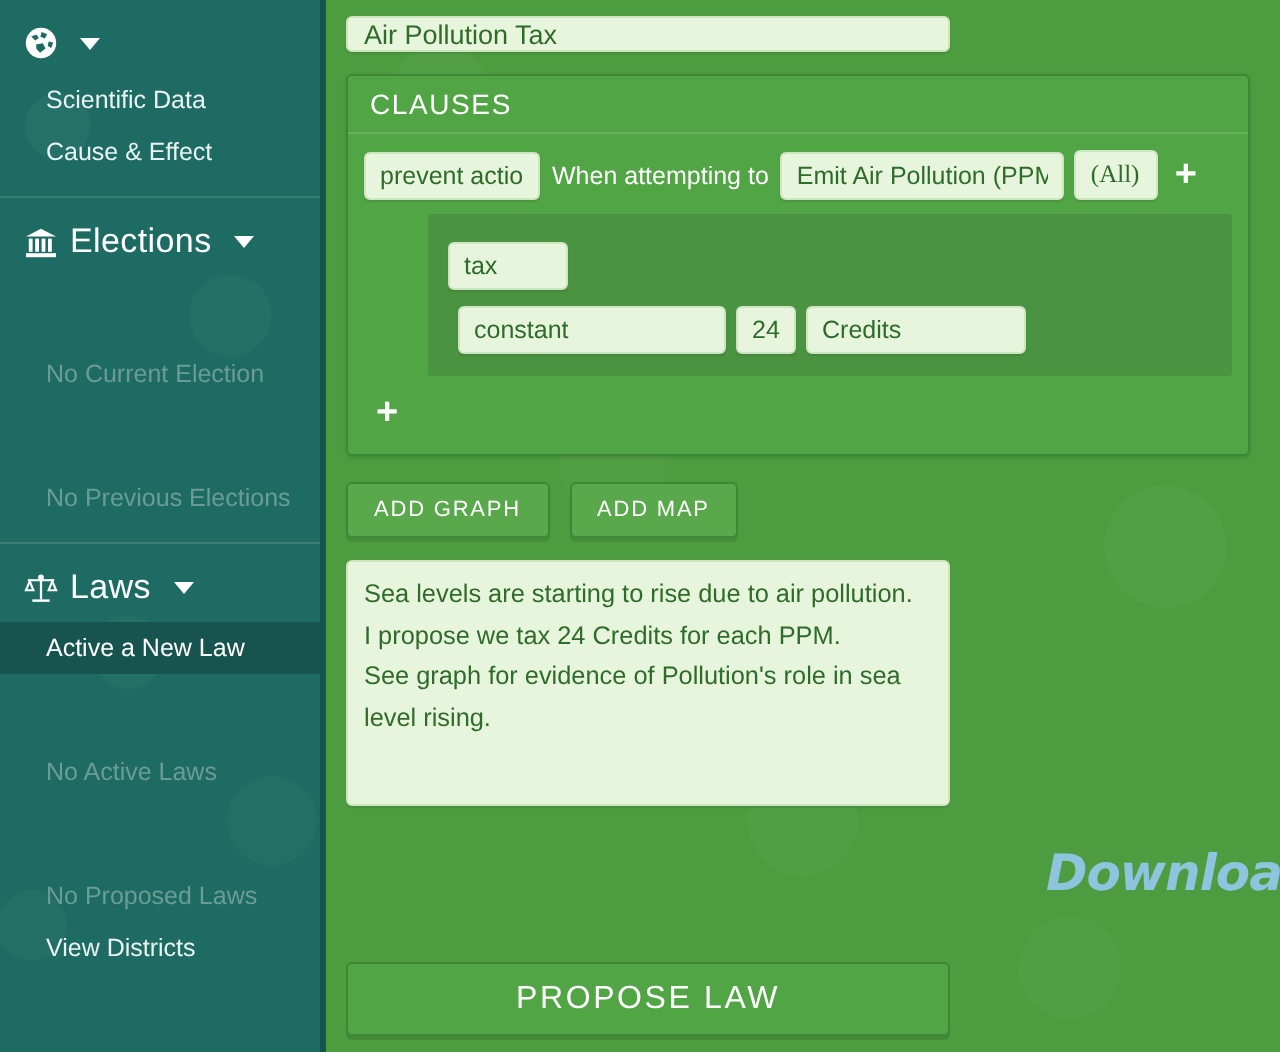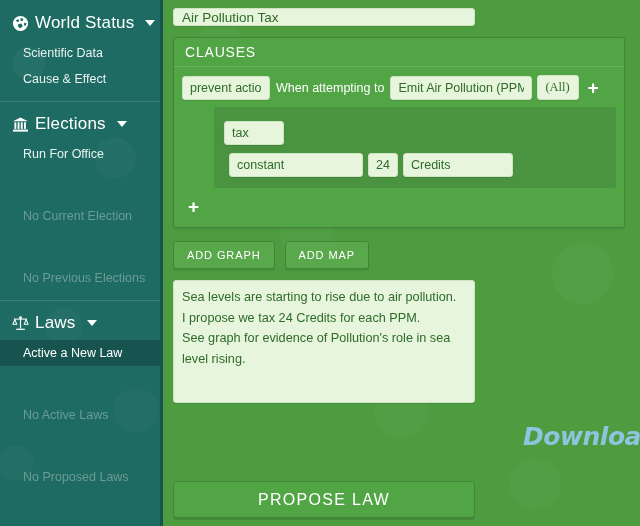--- a/index.html
+++ b/index.html
@@ -271,21 +271,20 @@
       <div class="nav-header">
         <span class="ico">
           <svg width="17" height="17" viewBox="0 0 17 17">
             <circle cx="8.5" cy="8.5" r="7.6" fill="#ffffff"></circle>
             <path d="M3.6 5.2 L6.2 4.3 L7.4 6.0 L5.6 7.3 Z" fill="#1d6b62"></path>
             <path d="M8.8 3.0 L11.6 4.1 L10.4 6.3 L8.2 5.4 Z" fill="#1d6b62"></path>
             <path d="M6.0 9.2 L9.4 8.6 L10.8 11.2 L8.0 13.4 L6.2 11.4 Z" fill="#1d6b62"></path>
             <path d="M12.3 7.8 L14.6 8.2 L13.6 11.0 L11.9 10.0 Z" fill="#1d6b62"></path>
           </svg>
         </span>
-        <span>World Status</span>
         <span class="caret"></span>
       </div>
       <div class="nav-item">Scientific Data</div>
       <div class="nav-item">Cause &amp; Effect</div>
     </div>
 
     <div class="nav-section sec-pad-top sec-pad-bot">
       <div class="nav-header">
         <span class="ico">
           <svg width="17" height="17" viewBox="0 0 17 17">
@@ -293,21 +292,20 @@
             <rect x="2.4" y="6.3" width="1.9" height="6.6" fill="#ffffff"></rect>
             <rect x="5.6" y="6.3" width="1.9" height="6.6" fill="#ffffff"></rect>
             <rect x="8.8" y="6.3" width="1.9" height="6.6" fill="#ffffff"></rect>
             <rect x="12.0" y="6.3" width="1.9" height="6.6" fill="#ffffff"></rect>
             <rect x="1" y="13.6" width="15" height="2.0" fill="#ffffff"></rect>
           </svg>
         </span>
         <span>Elections</span>
         <span class="caret"></span>
       </div>
-      <div class="nav-item">Run For Office</div>
       <div class="nav-item muted">No Current Election</div>
       <div class="nav-item muted">No Previous Elections</div>
     </div>
 
     <div class="nav-section sec-pad-top">
       <div class="nav-header">
         <span class="ico">
           <svg width="18" height="17" viewBox="0 0 18 17">
             <rect x="8.4" y="2.4" width="1.2" height="11.6" fill="#ffffff"></rect>
             <rect x="4.4" y="14.0" width="9.2" height="1.3" fill="#ffffff"></rect>
@@ -316,20 +314,21 @@
             <path d="M1.0 9.2 L3.0 4.4 L5.0 9.2 Z" fill="none" stroke="#ffffff" stroke-width="1.1"></path>
             <path d="M13.0 9.2 L15.0 4.4 L17.0 9.2 Z" fill="none" stroke="#ffffff" stroke-width="1.1"></path>
           </svg>
         </span>
         <span>Laws</span>
         <span class="caret"></span>
       </div>
       <div class="nav-item active">Active a New Law</div>
       <div class="nav-item muted">No Active Laws</div>
       <div class="nav-item muted">No Proposed Laws</div>
+      <div class="nav-item">View Districts</div>
     </div>
 
   </nav>
 
   <main class="main">
 
     <input class="field title-input" type="text" value="Air Pollution Tax" style="">
 
     <section class="clauses-panel">
       <div class="clauses-title">CLAUSES</div>

